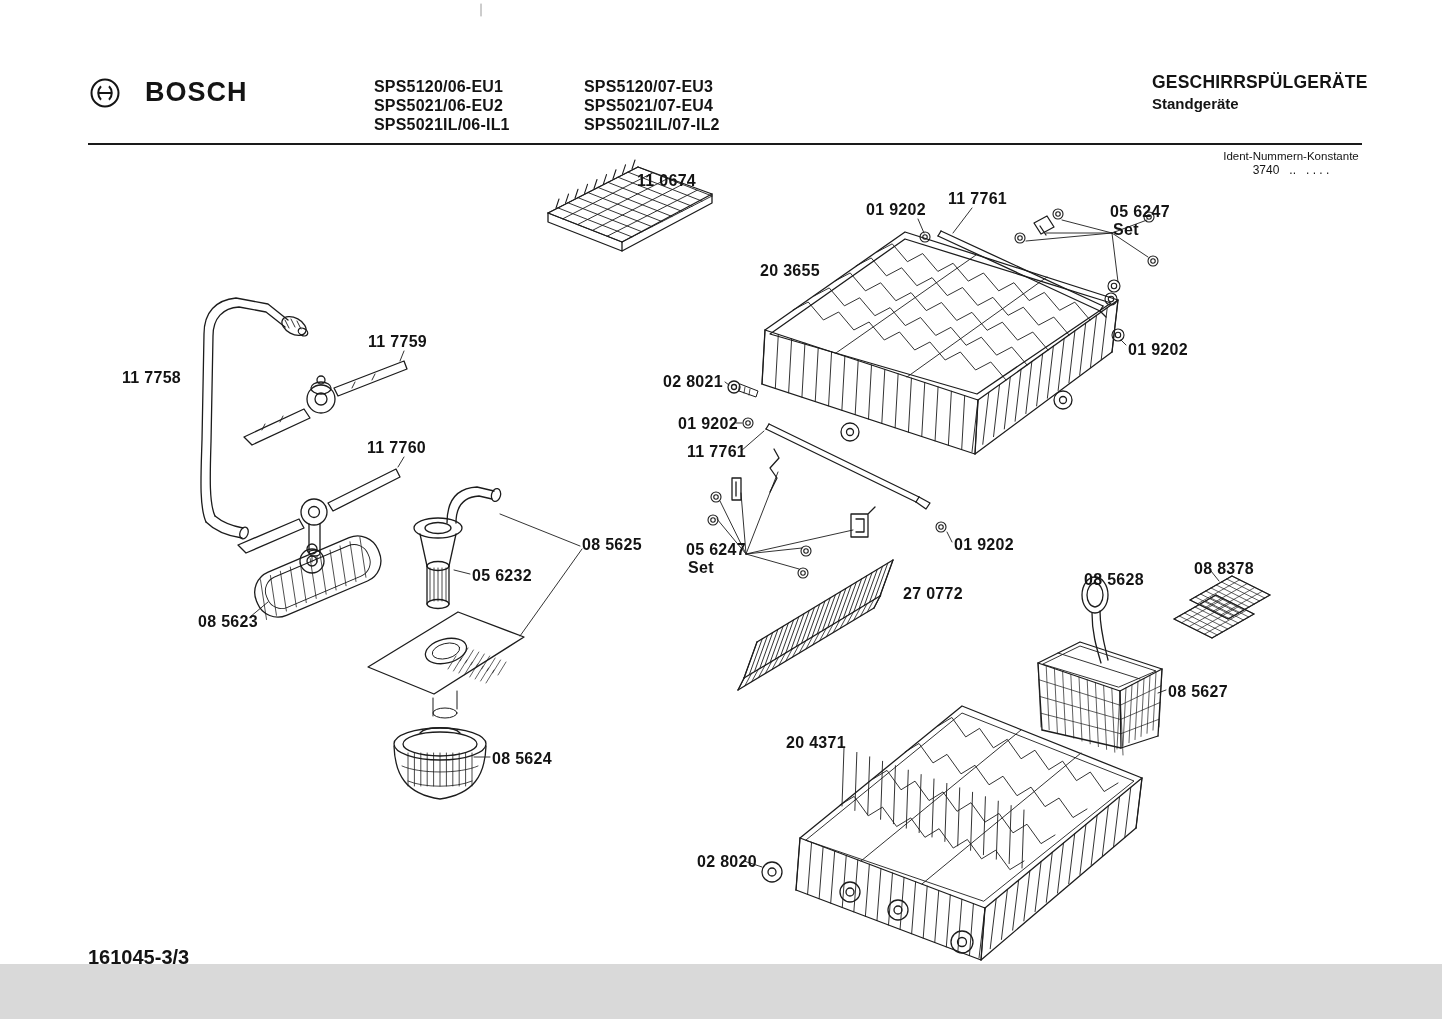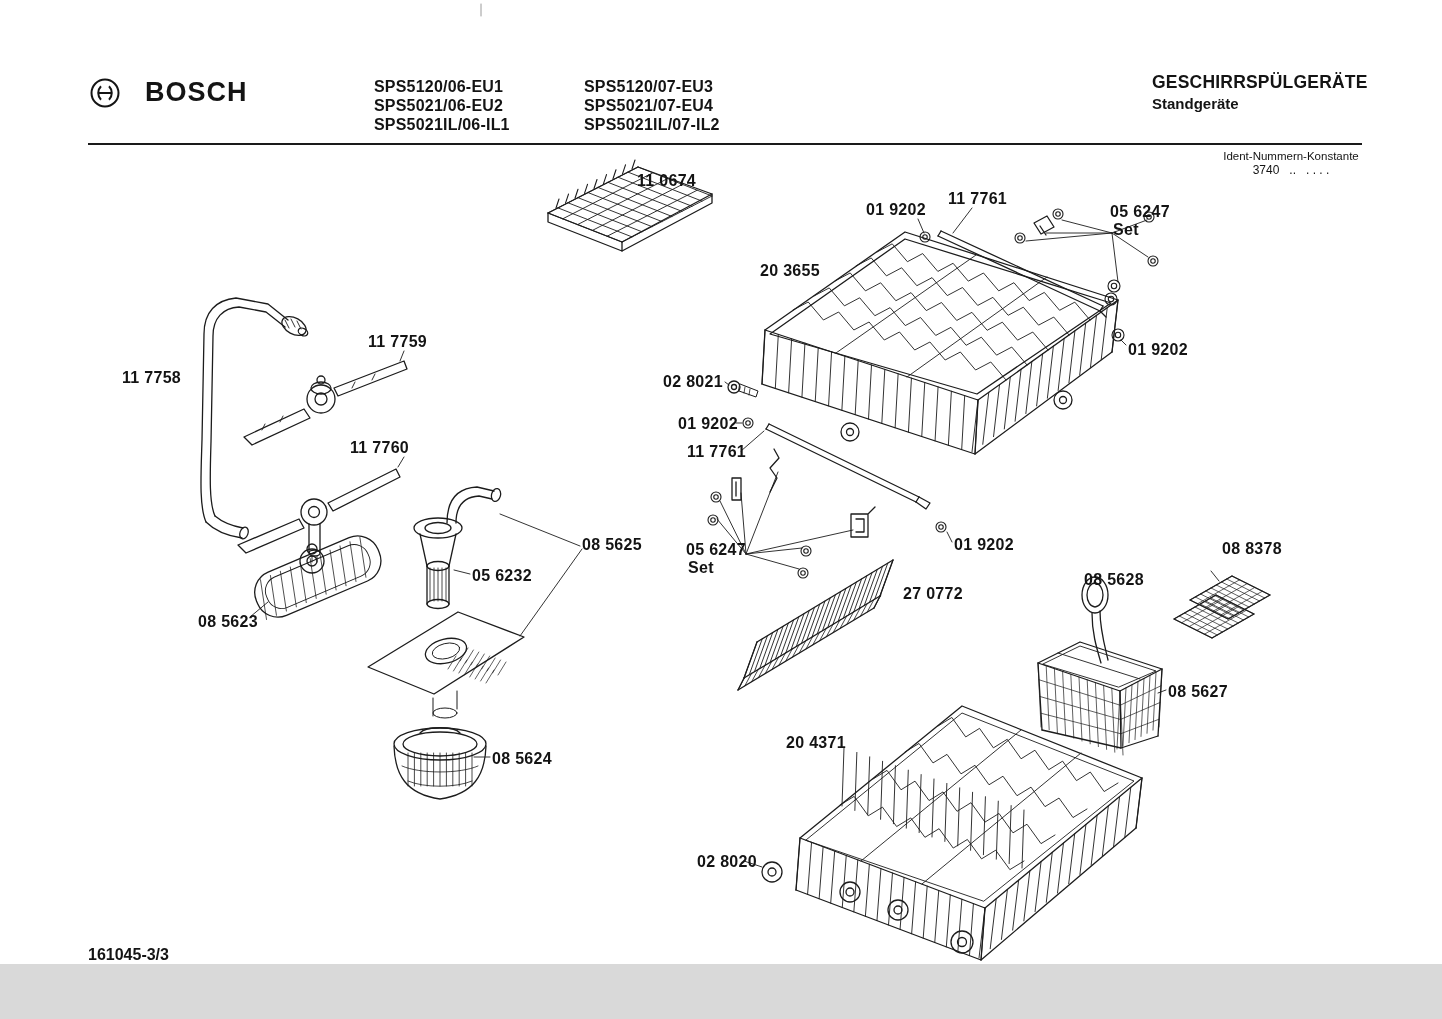--- a/index.html
+++ b/index.html
@@ -17,21 +17,21 @@
   .model-line { font-weight:bold; font-size:16px; line-height:19px; letter-spacing:0.2px;margin-left:44px; }
   .category { position:absolute; left:1152px; top:72px; }
   .cat-title { font-weight:bold; font-size:17.5px; letter-spacing:0.2px; }
   .cat-sub   { font-weight:bold; font-size:15px; margin-top:2px; }
   .rule { position:absolute; left:88px; top:143px; width:1274px; height:2px; background:#1a1a1a; }
   .ident { position:absolute; left:1210px; top:150px; width:162px; text-align:center; }
   .ident-label { font-size:11.5px; }
   .ident-value { font-size:12px; white-space:pre; margin-top:1px; }
   .callout-layer { position:absolute; left:0; top:0; width:100%; height:100%; }
   .callout { position:absolute; font-weight:bold; font-size:16px; letter-spacing:0.3px; white-space:pre; }
-  .footer-doc { position:absolute; left:88px; top:946px; font-weight:bold; font-size:16px; }
+  .footer-doc { position:absolute; left:88px; top:946px; font-weight:bold; font-size:20px; }
   svg.art { position:absolute; left:0; top:0; }
 </style>
 </head>
 <body>
 
 <div class="page">
 
   <header>
     <span class="logo-wrap">
       <svg width="34" height="34" viewBox="0 0 34 34">
@@ -604,30 +604,30 @@
       <div class="callout" style="left: 948px; top: 190px;">11 7761</div>
       <div class="callout" style="left: 1110px; top: 203px;">05 6247</div>
       <div class="callout" style="left: 1113px; top: 221px;">Set</div>
       <div class="callout" style="left: 760px; top: 262px; text-align: right;">20 3655</div>
       <div class="callout" style="left: 1128px; top: 341px;">01 9202</div>
       <div class="callout" style="left: 663px; top: 373px;">02 8021</div>
       <div class="callout" style="left: 678px; top: 415px;">01 9202</div>
       <div class="callout" style="left: 687px; top: 443px;">11 7761</div>
       <div class="callout" style="left: 122px; top: 341px; margin-top: 28px;">11 7758</div>
       <div class="callout" style="left: 368px; top: 333px;">11 7759</div>
-      <div class="callout" style="left: 350px; top: 439px;">11 7760</div>
+      <div class="callout" style="left: 367px; top: 439px;">11 7760</div>
       <div class="callout" style="left: 582px; top: 536px;">08 5625</div>
       <div class="callout" style="left: 472px; top: 567px;">05 6232</div>
       <div class="callout" style="left: 686px; top: 541px;">05 6247</div>
       <div class="callout" style="left: 688px; top: 559px;">Set</div>
       <div class="callout" style="left: 954px; top: 536px;">01 9202</div>
       <div class="callout" style="left: 198px; top: 613px;">08 5623</div>
       <div class="callout" style="left: 903px; top: 585px;">27 0772</div>
       <div class="callout" style="left: 1084px; top: 571px;">08 5628</div>
-      <div class="callout" style="left: 1194px; top: 540px; margin-left: 28px;">08 8378</div>
+      <div class="callout" style="left: 1194px; top: 560px;">08 8378</div>
       <div class="callout" style="left: 1168px; top: 683px;">08 5627</div>
       <div class="callout" style="left: 492px; top: 750px;">08 5624</div>
       <div class="callout" style="left: 786px; top: 734px;">20 4371</div>
       <div class="callout" style="left: 697px; top: 853px;">02 8020</div>
     </div>
 
   <div class="footer-doc">161045-3/3</div>
 </div>
 
 </body></html>

